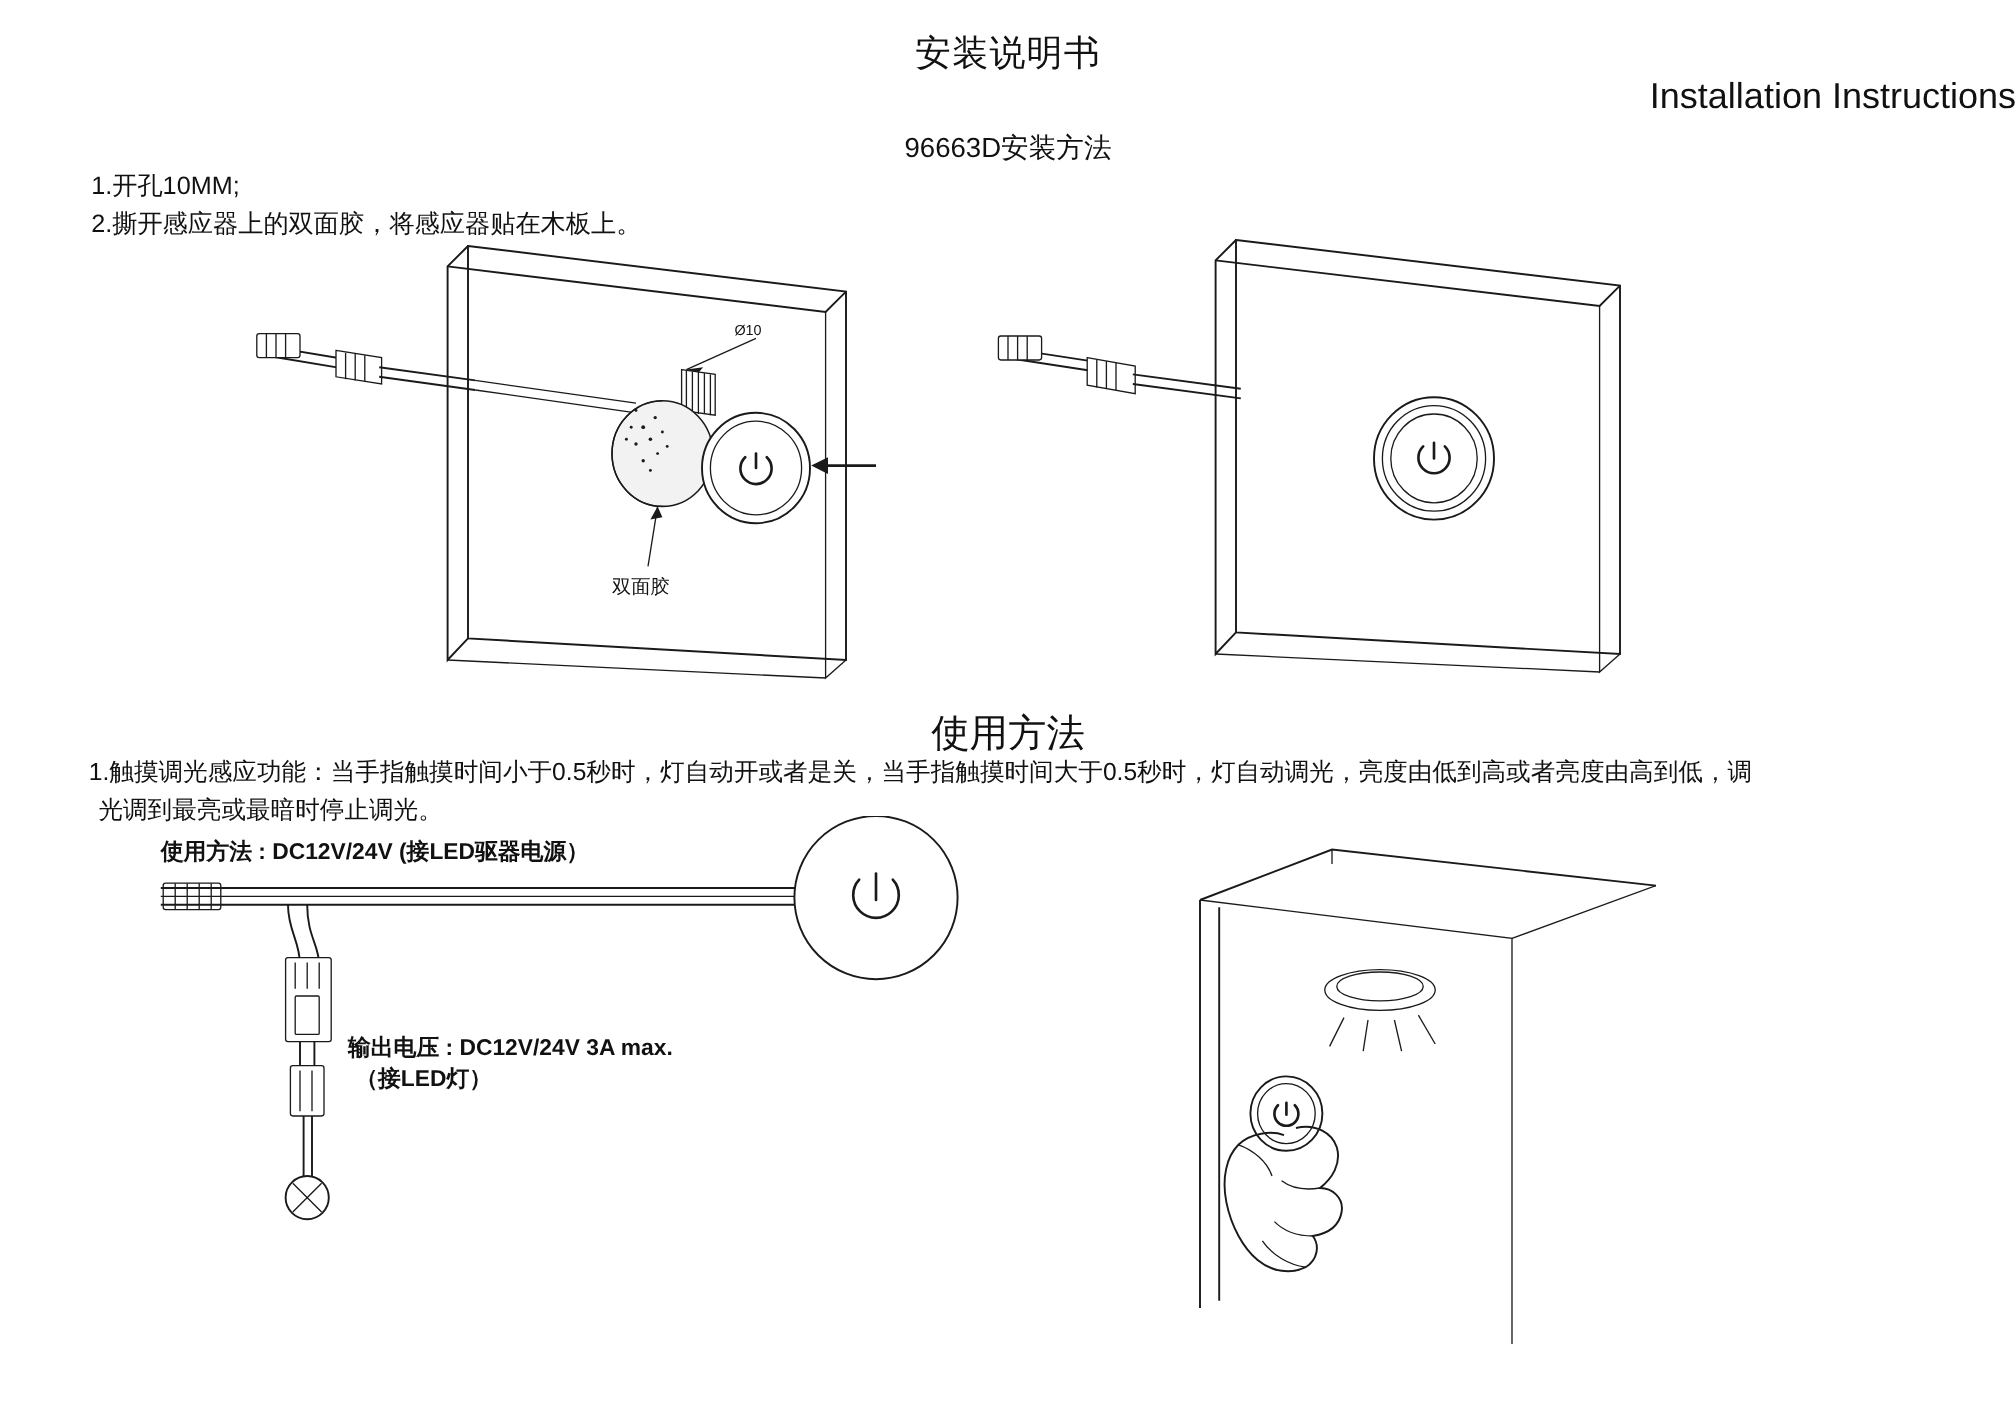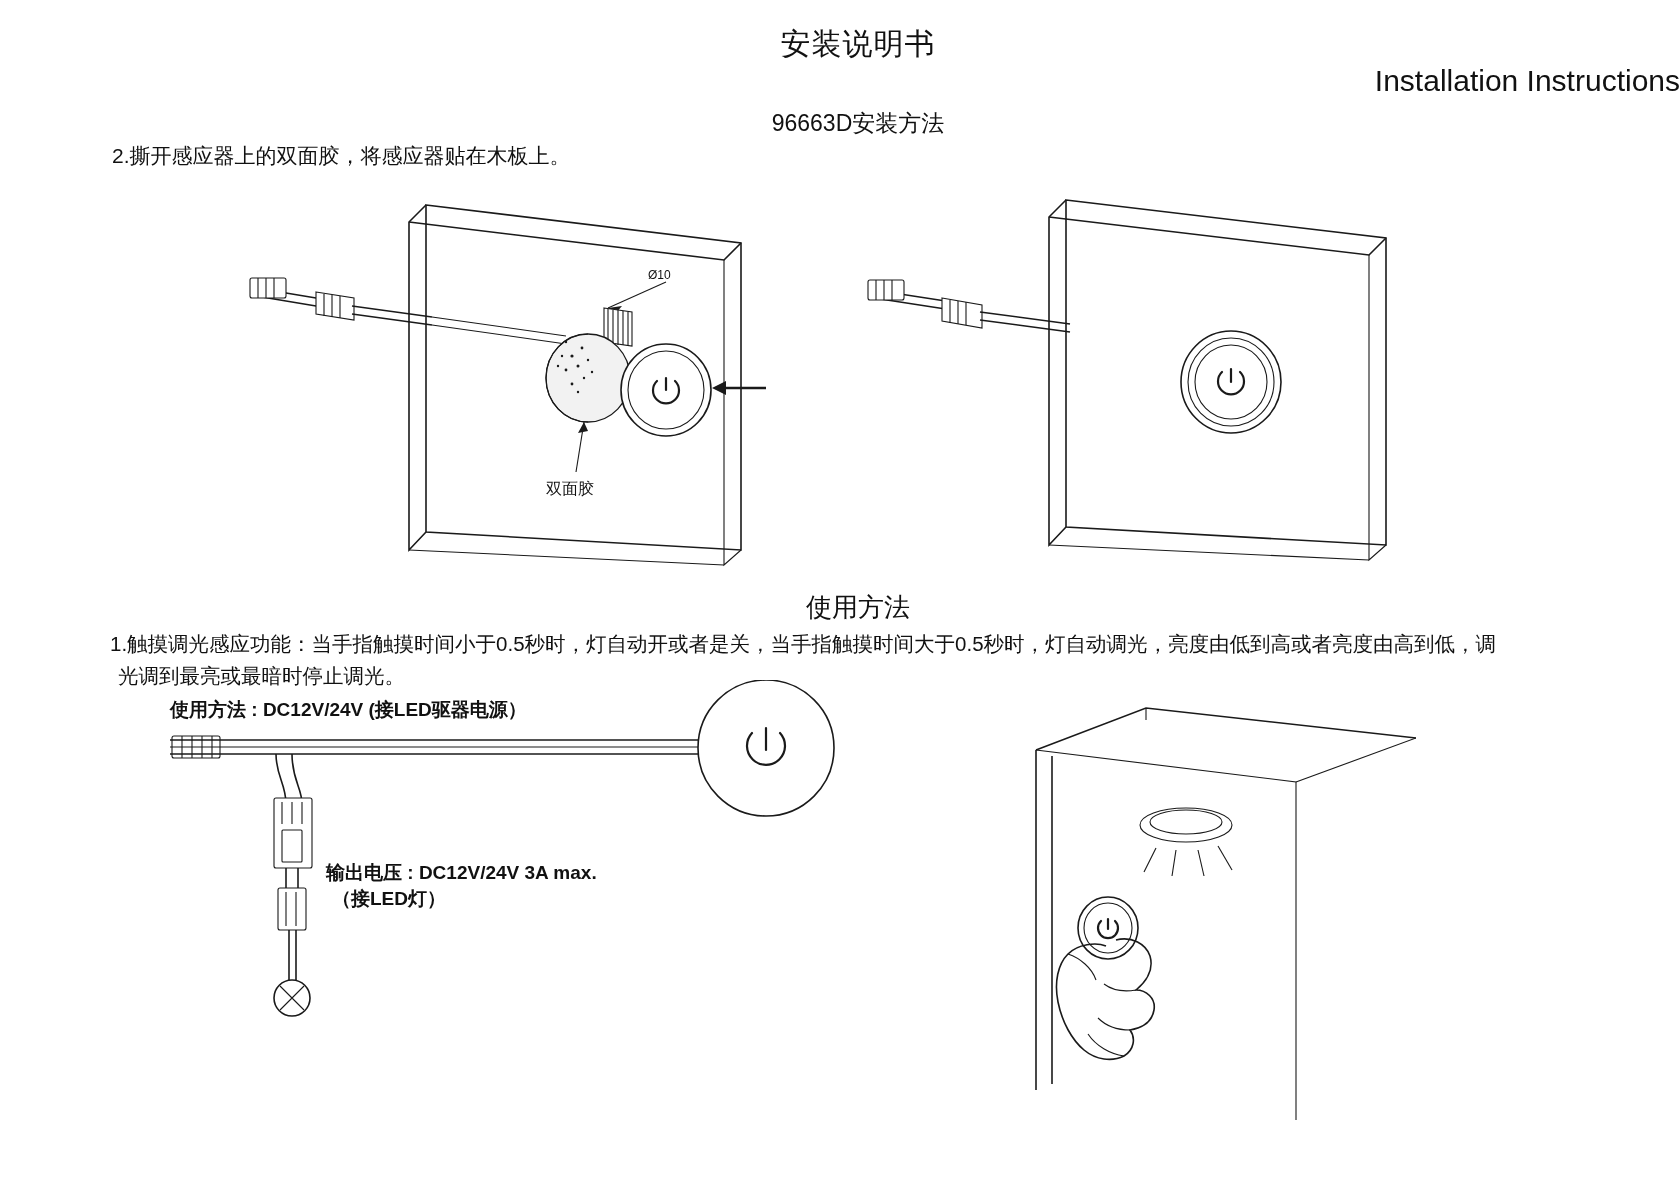--- a/index.html
+++ b/index.html
@@ -11,21 +11,20 @@
     width: 1680px;
     height: 1184px;
     position: relative;
     font-family: "Liberation Sans", sans-serif;
     color: #111111;
     overflow: hidden;
   }
   .page {
     position: absolute;
     inset: 0;
-    margin-left: 36px;
   }
   
   .title-cn {
     position: absolute;
     top: 24px;
     left: 0;
     width: 100%;
     text-align: center;
     font-size: 30px;
     letter-spacing: 1px;
@@ -45,21 +44,21 @@
     width: 100%;
     text-align: center;
     font-size: 23px;
   }
   .section-title {
     position: absolute;
     top: 590px;
     left: 0;
     width: 100%;
     text-align: center;
-    font-size: 26px;
+    font-size: 32px;
   }
   
   .step-list {
     position: absolute;
     left: 76px;
     top: 140px;
     font-size: 21px;
     line-height: 31px;
   }
   .usage-para {
@@ -112,20 +111,21 @@
 </head>
 <body>
 
 <div class="page">
 
   <div class="title-cn">安装说明书</div>
   <div class="title-en">Installation Instructions</div>
   <div class="title-sub">96663D安装方法</div>
 
   <div class="step-list">
+    <div>1.开孔10MM;</div>
     <div>2.撕开感应器上的双面胶，将感应器贴在木板上。</div>
   </div>
 
   <div class="draw d1">
     <svg width="560" height="420" viewBox="0 0 560 420">
 
       <path class="fillw" d="M190 45 L505 83 L505 390 L190 372 Z"></path>
       <path class="ln" d="M190 45 L173 62 L173 390 L190 372"></path>
       <path class="ln" d="M173 62 L488 100 L505 83"></path>
       <path class="ln-thin" d="M488 100 L488 405 L505 390"></path>

